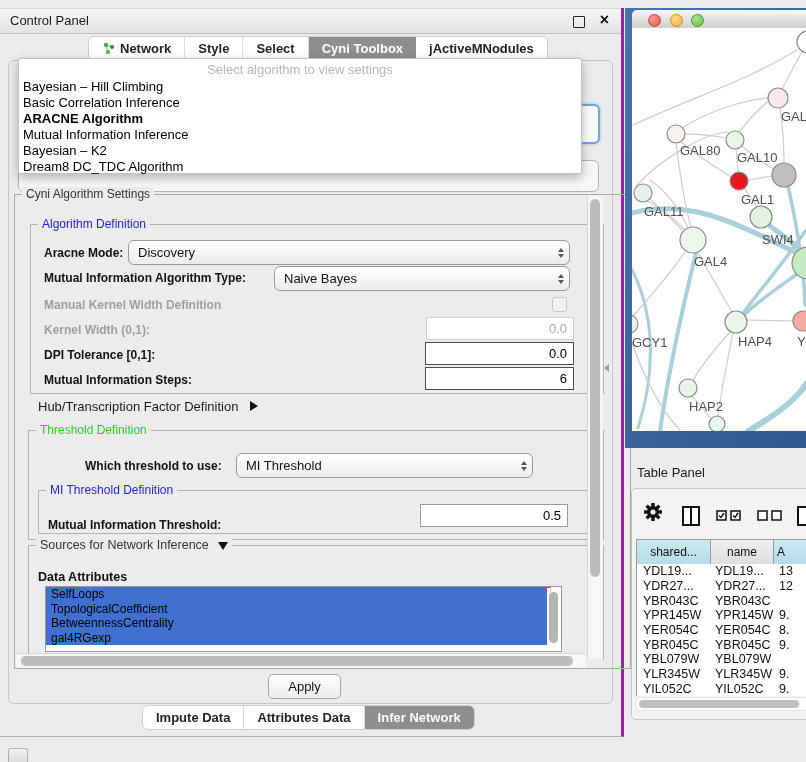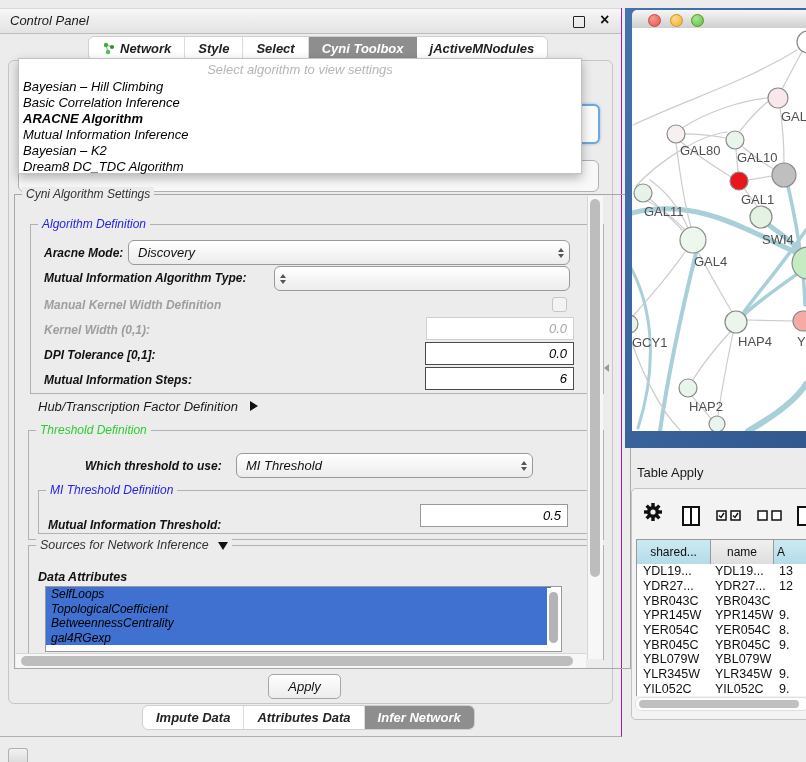--- a/index.html
+++ b/index.html
@@ -1,20 +1,20 @@
 <!DOCTYPE html>
 <html><head>
 <meta charset="utf-8">
 <style>
   html,body{margin:0;padding:0;}
   body{font-family:"Liberation Sans","DejaVu Sans",sans-serif;background:#ececec;}
   #stage{position:relative;width:806px;height:762px;background:#ececec;overflow:hidden;}
   .abs{position:absolute;}
   
-  #cp{left:0;top:8px;width:621px;height:728px;background:#ececec;border-right:1px solid #a21caf;border-bottom:1px solid #b0b0b0;font-style:italic;}
+  #cp{left:0;top:8px;width:621px;height:728px;background:#ececec;border-right:3px solid #a21caf;border-bottom:1px solid #b0b0b0;}
   #cp-titlebar{left:0;top:0;width:100%;height:24px;background:linear-gradient(#f7f7f7,#e3e3e3);border-top:1px solid #d9d9d9;border-bottom:1px solid #bdbdbd;}
   #cp-title{left:10px;top:4px;font-size:13px;color:#1a1a1a;}
   #float-btn{right:36px;top:7px;width:10px;height:10px;border:1.5px solid #222;border-radius:1px;}
   #close-btn{right:12px;top:3px;font-size:16px;font-weight:bold;color:#111;line-height:16px;}
   
   .tabstrip{display:flex;background:#fff;border:1px solid #cfcfcf;border-radius:6px;overflow:hidden;height:23px;align-items:stretch;}
   .tab{display:flex;align-items:center;justify-content:center;padding:0 13px;font-size:13px;font-weight:600;color:#222;border-right:1px solid #dcdcdc;white-space:nowrap;}
   .tab:last-child{border-right:none;}
   .tab.sel{background:#8e8e8e;color:#fff;border-right:none;}
   #top-tabs{left:88px;top:28px;}
@@ -155,20 +155,21 @@
     <div class="abs lbl" style="left:44px;top:238px;">Aracne Mode:</div>
     <div class="abs combo" style="left:128px;top:232px;width:440px;height:23px;">
       <span class="combo-text">Discovery</span>
       <span class="stepper">
           <span class="arr-up"></span>
           <span class="arr-dn"></span>
         </span>
     </div>
     <div class="abs lbl" style="left:44px;top:263px;">Mutual Information Algorithm Type:</div>
     <div class="abs combo" style="left:274px;top:258px;width:294px;height:23px;">
+      <span class="combo-text">Naive Bayes</span>
       <span class="stepper">
           <span class="arr-up"></span>
           <span class="arr-dn"></span>
         </span>
     </div>
     <div class="abs lbl dis" style="left:44px;top:290px;">Manual Kernel Width Definition</div>
     <div class="abs chk" style="left:552px;top:289px;"></div>
     <div class="abs lbl dis" style="left:44px;top:315px;">Kernel Width (0,1):</div>
     <div class="abs inp lite" style="left:426px;top:309px;width:140px;height:21px;">
         <span>0.0</span>
@@ -312,21 +313,21 @@
           <text x="738" y="346" font-size="13" fill="#4f4f4f" font-family="&quot;Liberation Sans&quot;, sans-serif">HAP4</text>
           <circle cx="803" cy="321" r="10" fill="#f5aaa6" stroke="#8a8a8a" stroke-width="1.2"></circle>
           <text x="797" y="346" font-size="13" fill="#4f4f4f" font-family="&quot;Liberation Sans&quot;, sans-serif">Y</text>
           <circle cx="688" cy="388" r="9" fill="#e9f4ea" stroke="#8a8a8a" stroke-width="1.2"></circle>
           <text x="689" y="411" font-size="13" fill="#4f4f4f" font-family="&quot;Liberation Sans&quot;, sans-serif">HAP2</text>
           <circle cx="717" cy="424" r="8" fill="#e9f4ea" stroke="#8a8a8a" stroke-width="1.2"></circle>
         </svg>
     </div>
   </div>
 
-  <div id="tp-title" class="abs">Table Apply</div>
+  <div id="tp-title" class="abs">Table Panel</div>
 
   <div id="tpanel" class="abs">
 
     <svg class="ticon" style="left:12px;top:14px;" width="18" height="18">
       <g transform="translate(9,9)" fill="#111">
         <rect x="-1.7" y="-9" width="3.4" height="18"></rect>
         <rect x="-1.7" y="-9" width="3.4" height="18" transform="rotate(45)"></rect>
         <rect x="-1.7" y="-9" width="3.4" height="18" transform="rotate(90)"></rect>
         <rect x="-1.7" y="-9" width="3.4" height="18" transform="rotate(135)"></rect>
         <circle cx="0" cy="0" r="6" fill="#111"></circle>

